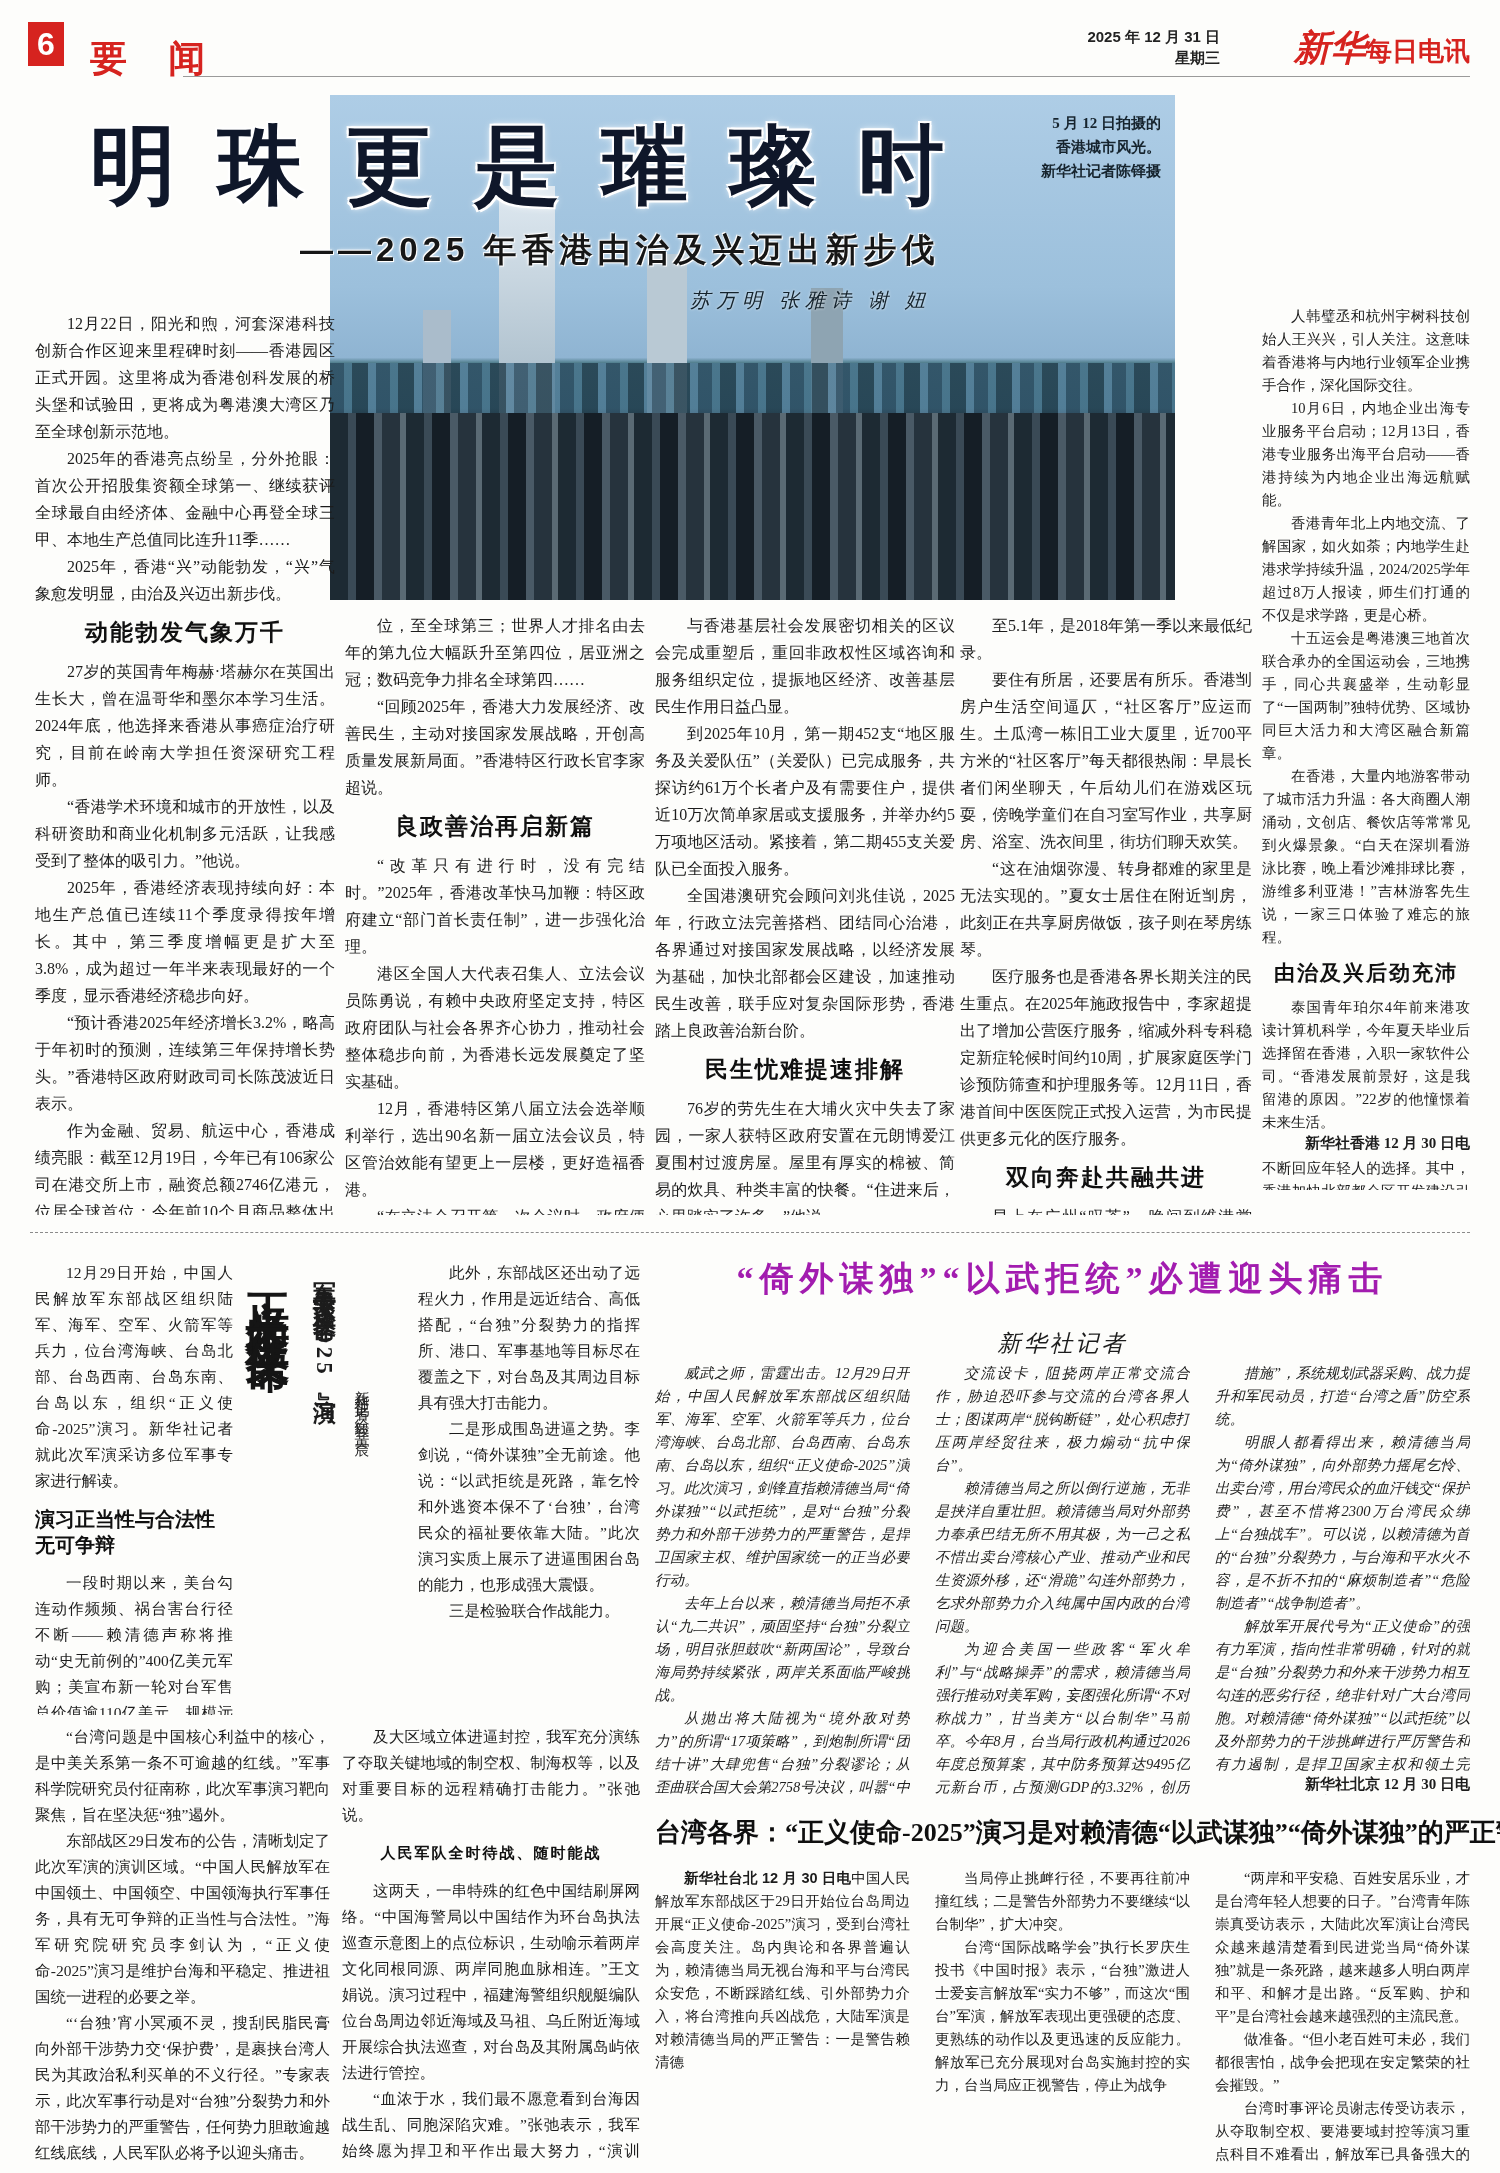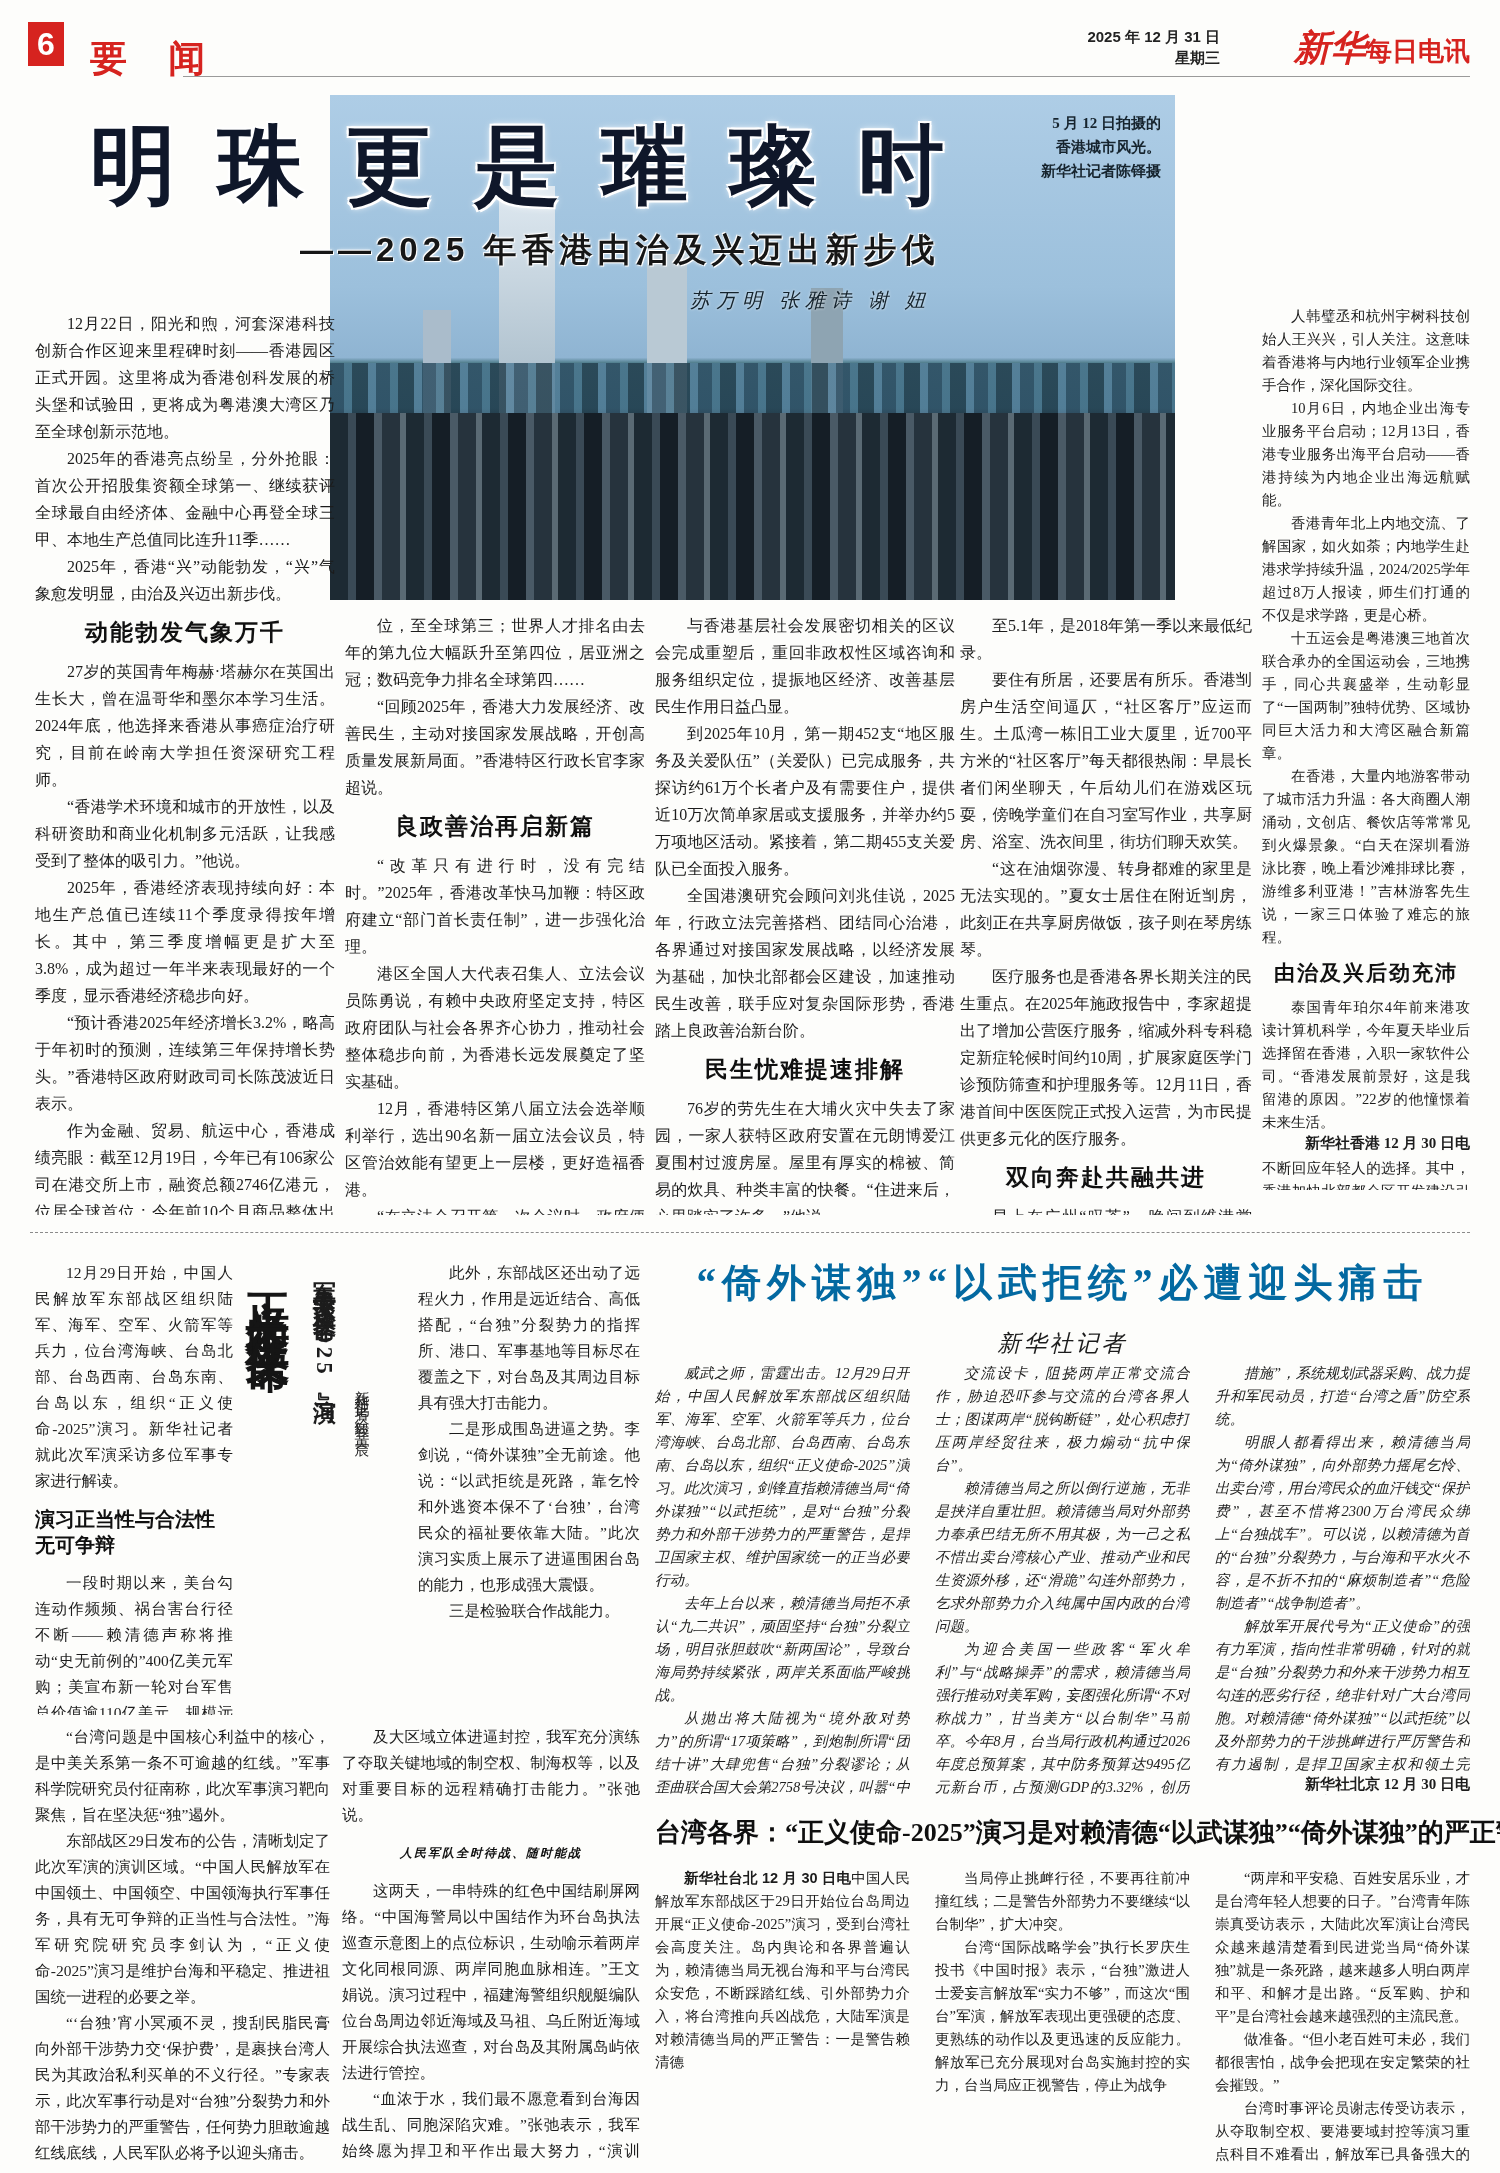--- a/index.html
+++ b/index.html
@@ -57,25 +57,25 @@
   #mil-c1{left:5px;top:8px;width:198px;height:455px;font-size:15.5px;line-height:26px;}
   #mil-c1 h3.shead{font-size:20px;text-align:left;letter-spacing:0;}
   #mil-vt{position:absolute;left:208px;top:6px;width:168px;height:458px;display:flex;}
   .vt-big{writing-mode:vertical-rl;font-size:44px;font-weight:900;letter-spacing:7px;color:#151515;
           font-family:"Liberation Serif",serif;height:458px;}
   .vt-sub{writing-mode:vertical-rl;font-size:23px;font-weight:bold;letter-spacing:4px;margin-left:12px;height:440px;padding-top:6px;}
   .vt-by{writing-mode:vertical-rl;font-size:15px;letter-spacing:4px;margin-left:12px;height:420px;padding-top:120px;color:#222;}
   #mil-c2{left:388px;top:8px;width:222px;height:455px;font-size:15.5px;line-height:26px;}
   #mil-b1{left:5px;top:472px;width:295px;height:440px;font-size:15.5px;line-height:26px;}
   #mil-b2{left:312px;top:472px;width:298px;height:440px;font-size:15.5px;line-height:26px;}
-  #mil-b2 h3.shead{font-size:12px;font-style:italic;}
+  #mil-b2 h3.shead{font-size:15px;}
   
   #warn{position:absolute;left:655px;top:1250px;width:815px;height:555px;}
-  .warn-title{position:absolute;left:0;top:6px;width:815px;text-align:center;font-size:39px;font-weight:900;
-      letter-spacing:6px;color:#0369a1;font-family:"Liberation Serif",serif;white-space:nowrap;}
+  .warn-title{position:absolute;left:0;top:6px;width:815px;text-align:center;font-size:34px;font-weight:900;
+      letter-spacing:6px;color:#a21caf;font-family:"Liberation Serif",serif;white-space:nowrap;}
   .warn-byline{position:absolute;left:0;top:78px;width:815px;text-align:center;font-size:23px;font-style:italic;letter-spacing:3px;}
   .warn-col{top:112px;width:255px;height:440px;font-size:14.5px;line-height:23px;font-style:italic;}
   #w-c1{left:0;}
   #w-c2{left:280px;}
   #w-c3{left:560px;}
   
   #tw{position:absolute;left:655px;top:1815px;width:815px;height:350px;}
   .tw-title{position:absolute;left:0;top:0;width:815px;font-size:26px;font-weight:bold;white-space:nowrap;
       letter-spacing:0;color:#0f0f0f;font-family:"Liberation Serif",serif;}
   .tw-col{top:52px;width:255px;height:296px;font-size:14.5px;line-height:23px;}

